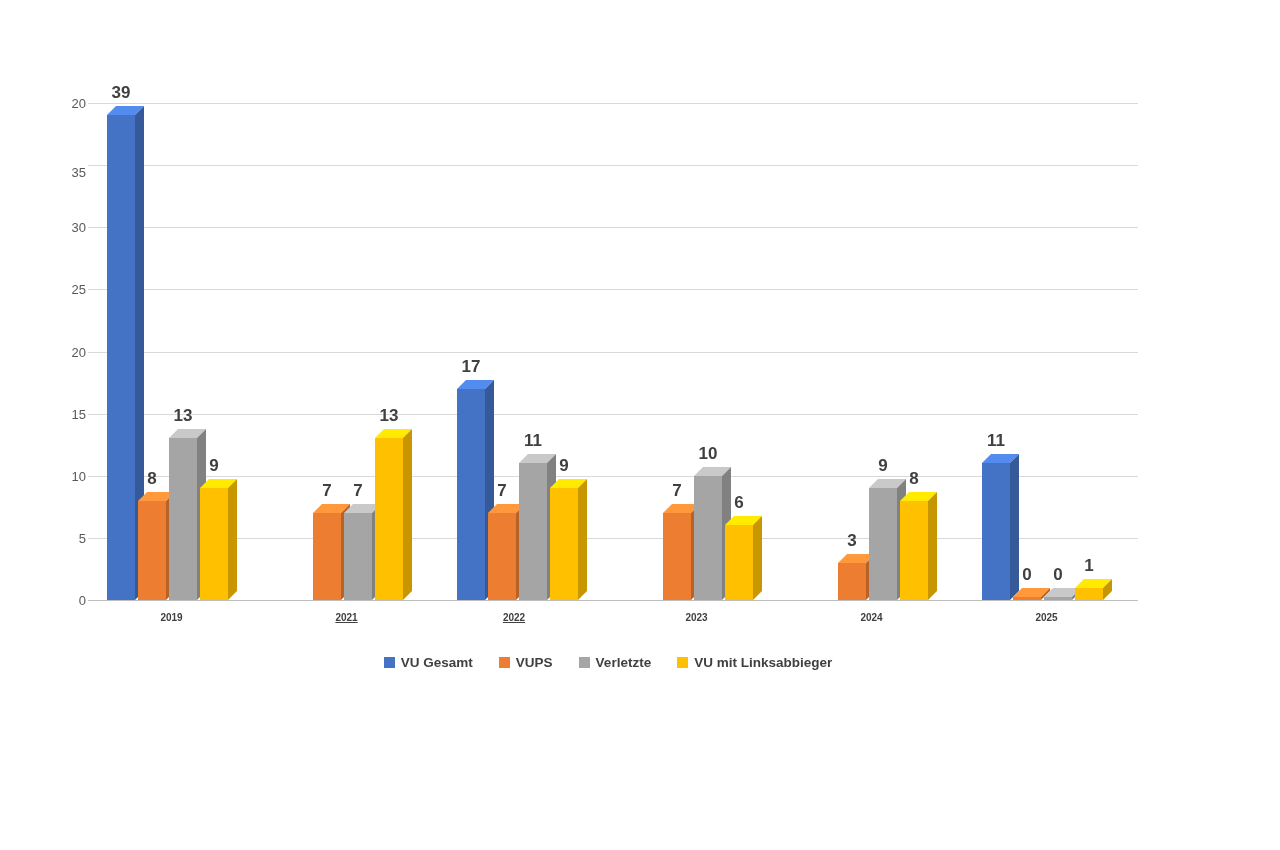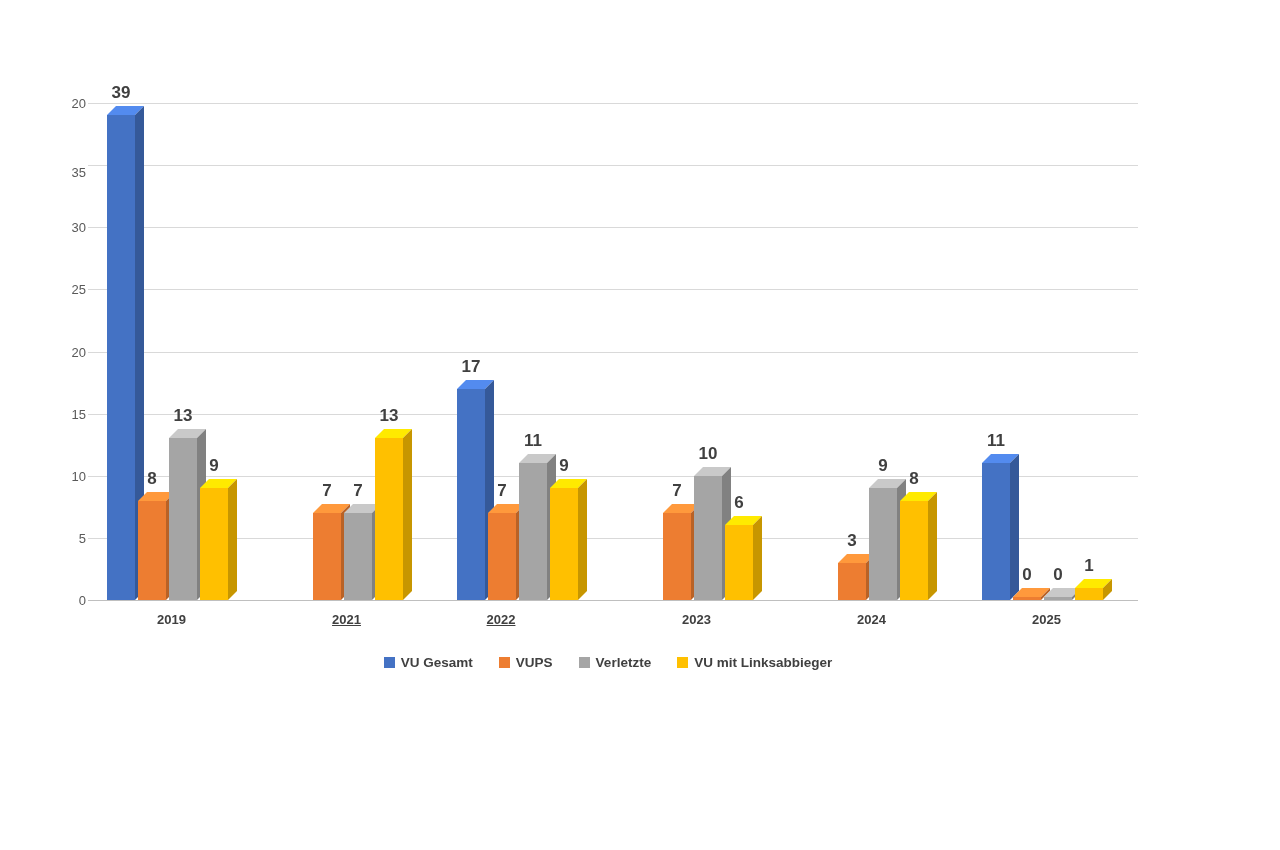--- a/index.html
+++ b/index.html
@@ -109,21 +109,21 @@
     font-size: 17px;
     font-weight: bold;
     color: #404040;
     white-space: nowrap;
   }
 
   
   .x-label {
     position: absolute;
     top: 612px;
-    font-size: 13px;
+    font-size: 10px;
     font-weight: bold;
     color: #404040;
     text-align: left;
     transform: translateX(-50%);
   }
 
   
   .legend {
     position: absolute;
     left: 0;
@@ -335,21 +335,21 @@
             <div class="side" style="background: rgb(199, 150, 0);"></div>
             <div class="bar-value">1</div>
           </div>
         </div>
       </div>
   </div>
 
   <div id="xlabels">
       <div class="x-label" style="left: 171.5px;">2019</div>
       <div class="x-label" style="left: 346.5px; text-decoration: underline;">2021</div>
-      <div class="x-label" style="left: 501px; text-decoration: underline;">2022</div>
+      <div class="x-label" style="left: 514px; text-decoration: underline;">2022</div>
       <div class="x-label" style="left: 696.5px;">2023</div>
       <div class="x-label" style="left: 871.5px;">2024</div>
       <div class="x-label" style="left: 1046.5px;">2025</div>
     </div>
 
   <div class="legend" id="legend">
       <div class="legend-item">
         <span class="legend-swatch" style="background: rgb(68, 114, 196);"></span>
         <span>VU Gesamt</span>
       </div>

